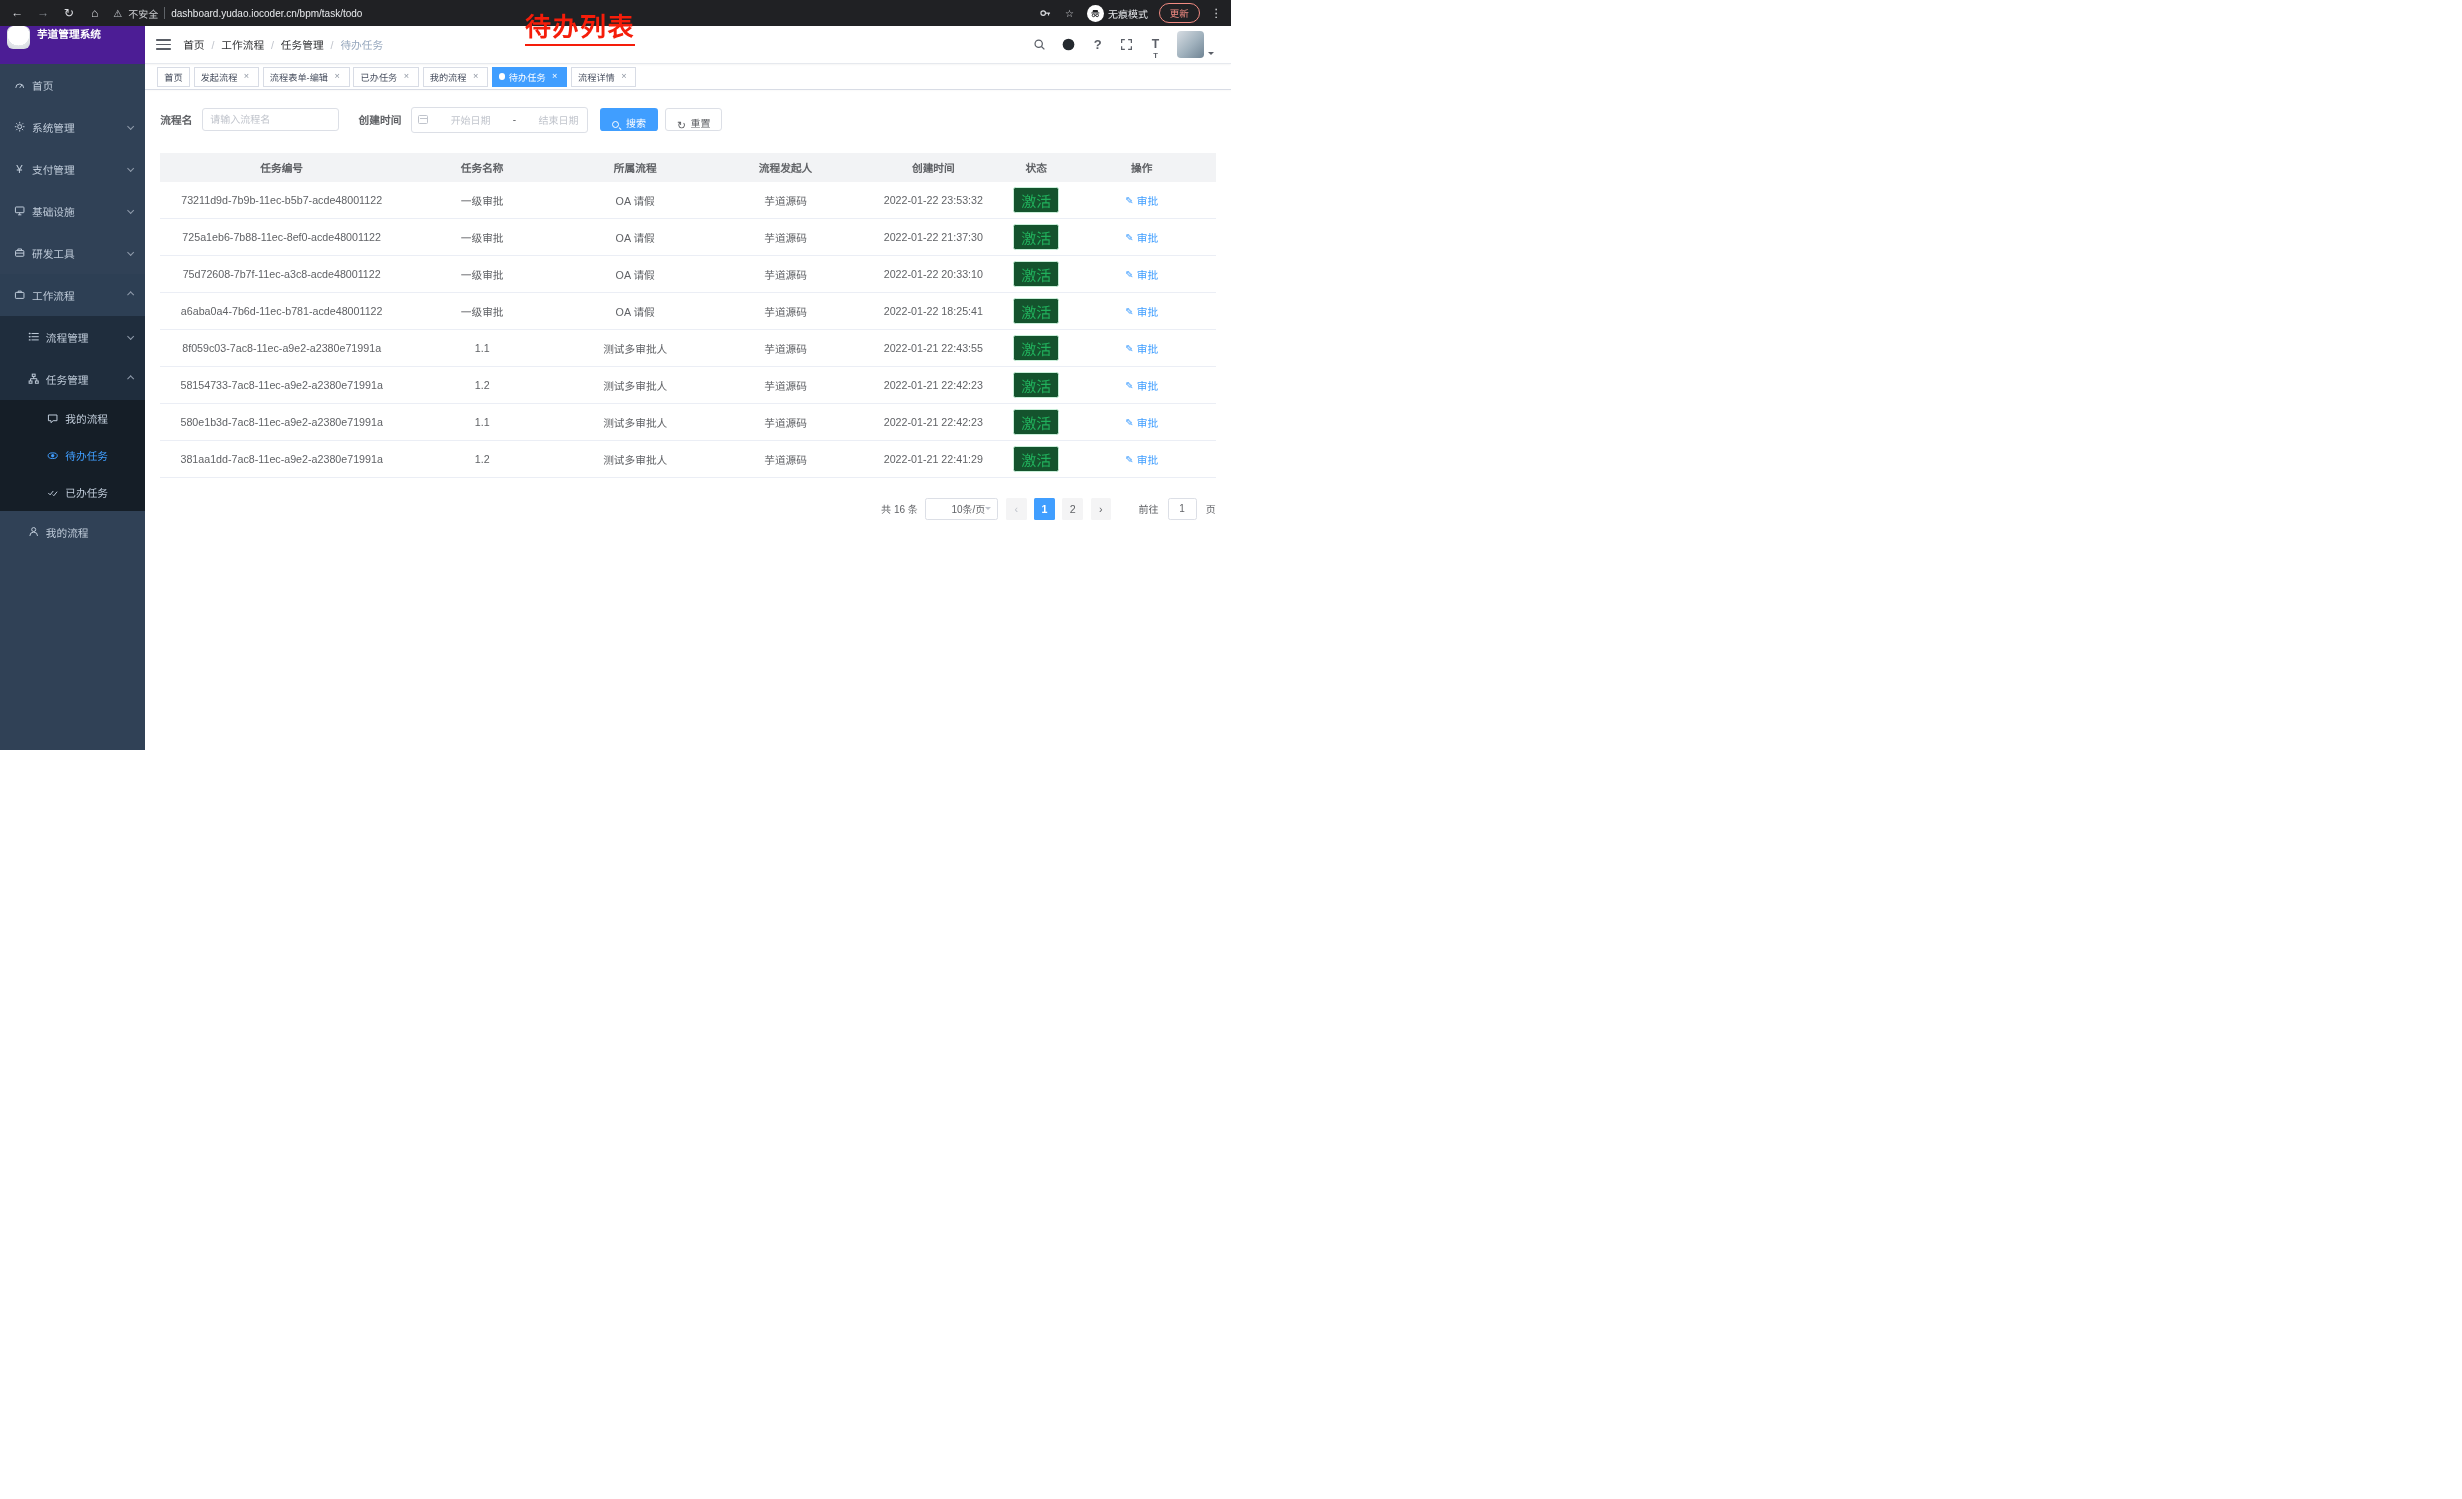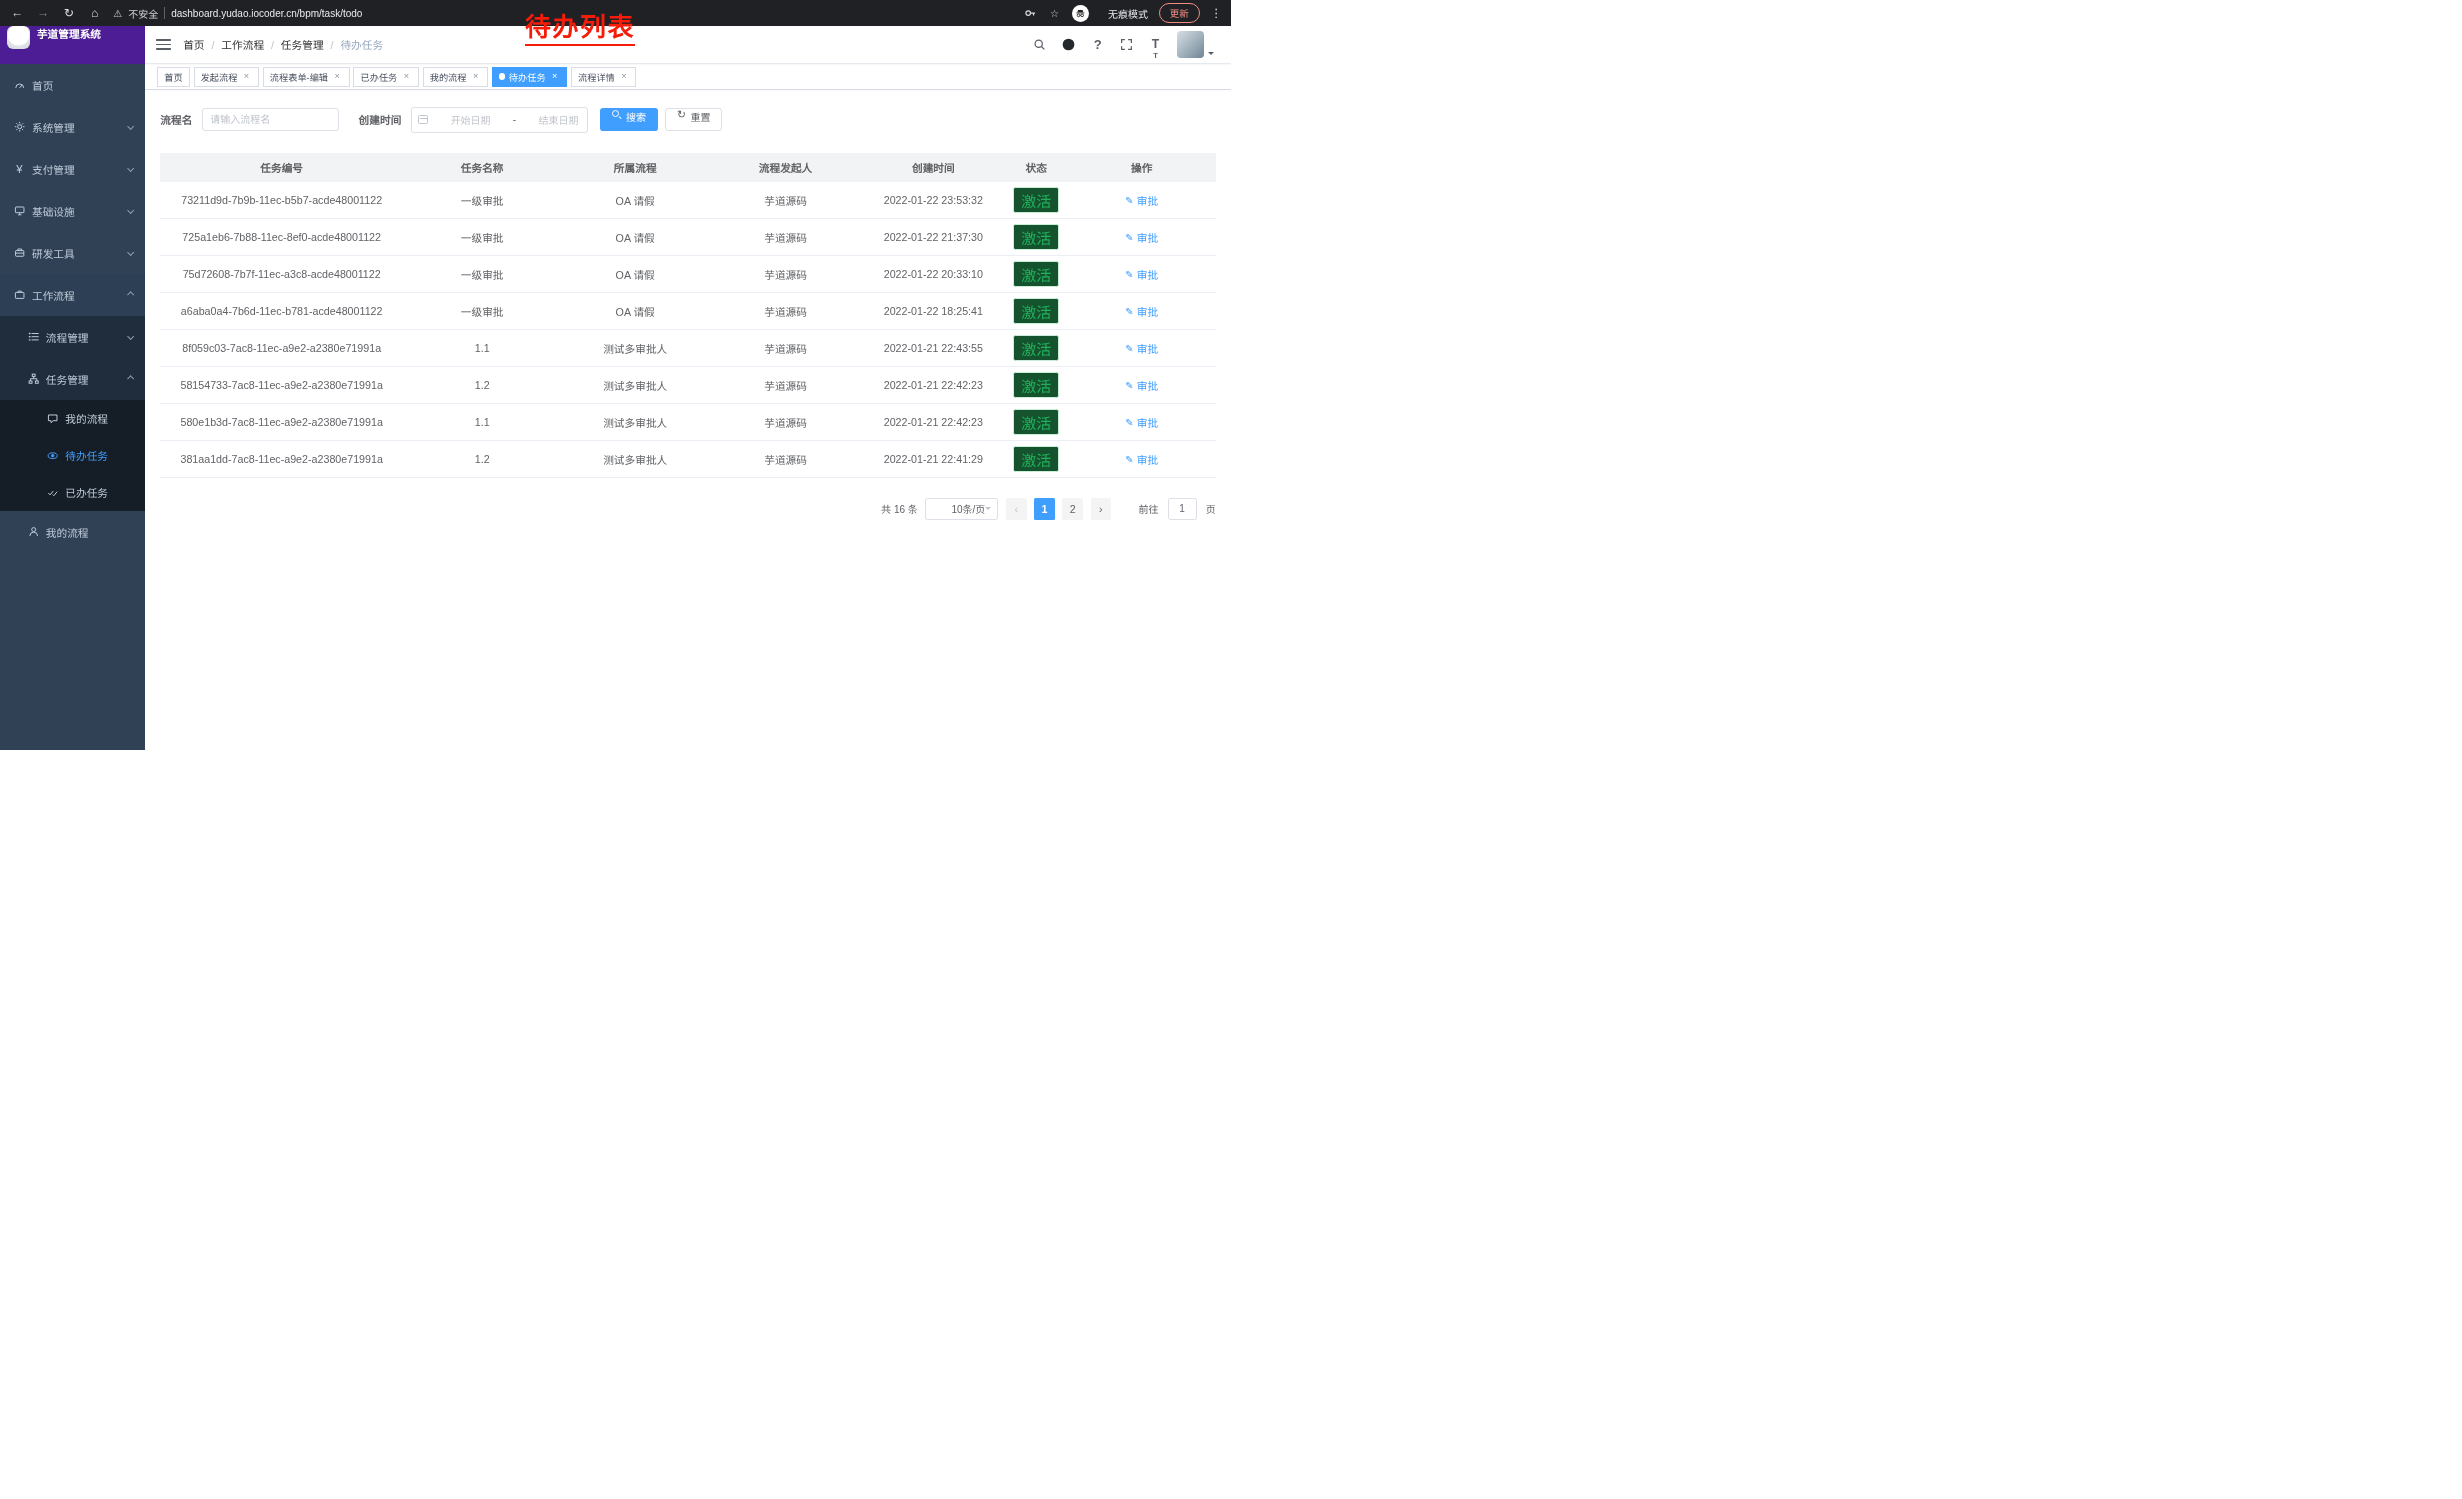--- a/index.html
+++ b/index.html
@@ -11,21 +11,21 @@
     padding:0 9.2px; gap:10.7px; color:#e8eaed; font-size:10px; position:relative; z-index:5; }
   .chrome .nav-ic { font-size:12.2px; color:#dadce0; width:15.3px; text-align:center; cursor:pointer; }
   .chrome .nav-ic.dim { color:#80868b; }
   .addr { display:flex; align-items:center; gap:6.1px; flex:0 0 auto; }
   .addr-sep { width:0.8px; height:12.2px; background:#5f6368; }
   .warn-ic { font-size:10px; color:#bdc1c6; }
   .insecure { color:#cfd1d4; }
   .url { color:#e8eaed; }
   .chrome-right { margin-left:auto; display:flex; align-items:center; gap:10.7px; }
   .c-icon { width:13.7px; height:13.7px; display:grid; place-items:center; color:#dadce0; cursor:pointer; }
-  .incog { display:flex; align-items:center; gap:19px; cursor:default; }
+  .incog { display:flex; align-items:center; gap:4px; cursor:default; }
   .incog-badge { width:17px; height:17px; border-radius:50%; background:#fff; display:grid; place-items:center; }
   .incog-txt { color:#e8eaed; }
   .update-pill { border:1.1px solid #f28b82; color:#f28b82; border-radius:762px;
     padding:2.3px 10px; font-size:9.5px; cursor:pointer; }
   .kebab { font-size:11.4px; color:#e8eaed; cursor:pointer; }
 
   
   .annotation { position:absolute; left:525px; top:6.1px; z-index:50; color:#f51d0a;
     font-size:26px; font-weight:700; letter-spacing:1.5px; border-bottom:2.3px solid #f51d0a;
     padding-bottom:0.8px; pointer-events:none; }
@@ -96,21 +96,21 @@
   .f-input { width:137px; height:23px; border:0.8px solid #dcdfe6; border-radius:3.1px;
     padding:0 7.6px; font-size:10px; color:#606266; outline:none; }
   .f-input::placeholder { color:#c0c4cc; }
   .gap24 { width:20px; } .gap14 { width:12.2px; } .gap10 { width:7.6px; }
   .range { width:177px; height:26px; border:0.8px solid #dcdfe6; border-radius:3.1px;
     display:flex; align-items:center; gap:21px; padding:0 6.9px; cursor:pointer; }
   .cal { width:10px; height:9.2px; border:1px solid #c0c4cc; border-radius:1.5px; position:relative; }
   .cal::before { content:""; position:absolute; left:0.8px; right:0.8px; top:1.5px; height:1px; background:#c0c4cc; }
   .ph { color:#c0c4cc; font-size:10px; flex:1; text-align:center; }
   .range .dash { color:#606266; font-size:10px; }
-  .btn { height:23px; display:inline-flex; align-items:flex-start; gap:4.6px; padding:0 10.7px;
+  .btn { height:23px; display:inline-flex; align-items:flex-end; gap:4.6px; padding:0 10.7px;
     border-radius:3.1px; font-size:10px; cursor:pointer; border:0.8px solid transparent; }
   .btn-primary { background:#409eff; color:#fff; }
   .btn-plain { background:#fff; color:#606266; border-color:#dcdfe6; }
   .mag { position:relative; width:10px; height:10px; display:inline-block; }
   .mag::before { content:""; position:absolute; left:0.8px; top:0.8px; width:5.3px; height:5.3px;
     border:1.1px solid currentColor; border-radius:50%; }
   .mag::after { content:""; position:absolute; left:7.2px; top:7.2px; width:3.4px; height:1.2px;
     background:currentColor; transform:rotate(45deg); transform-origin:left center; }
   .refresh-g { font-size:10.7px; line-height:1; }
 

